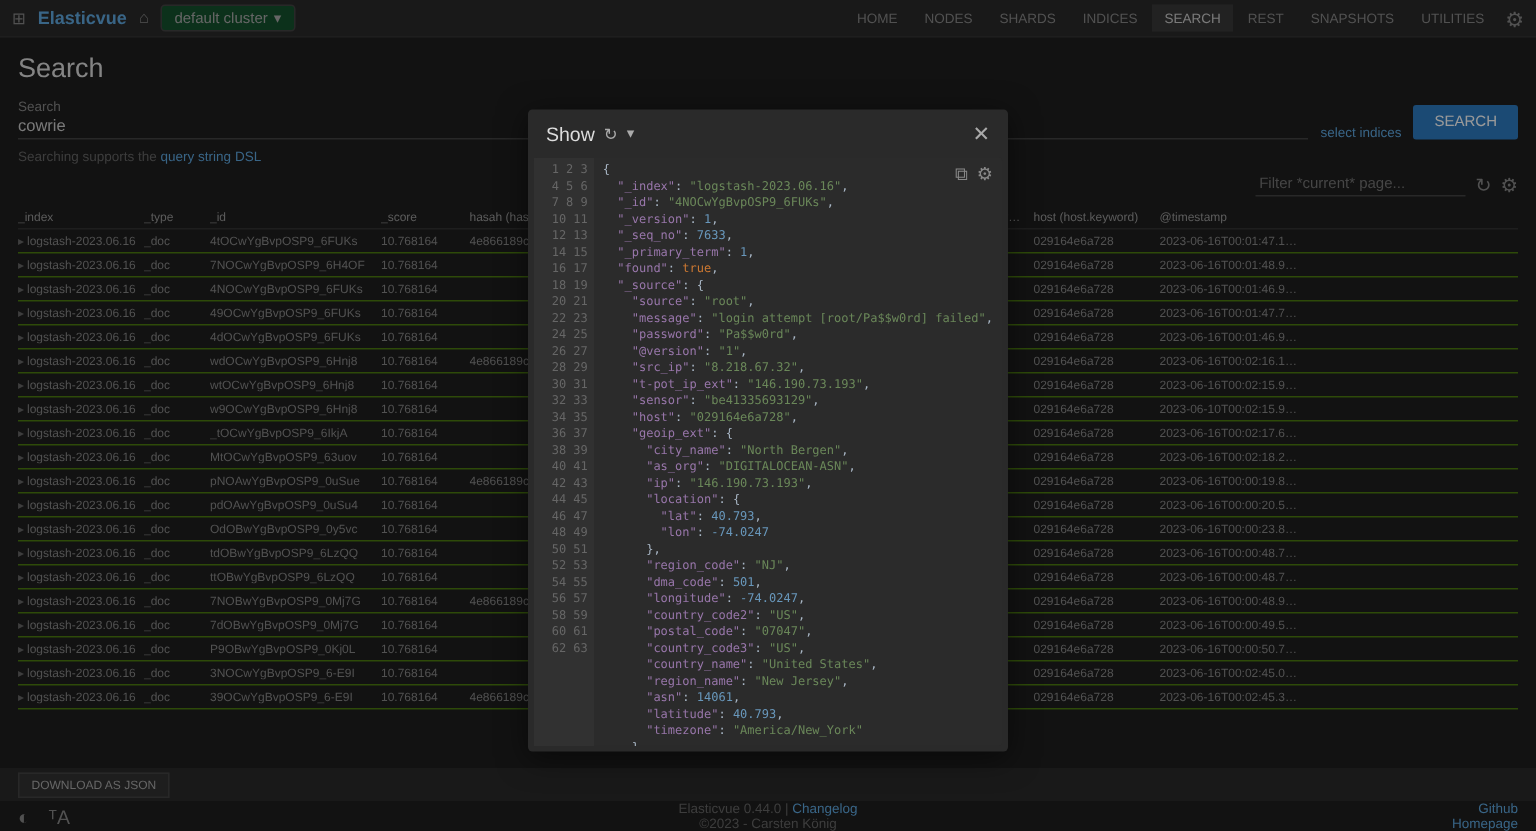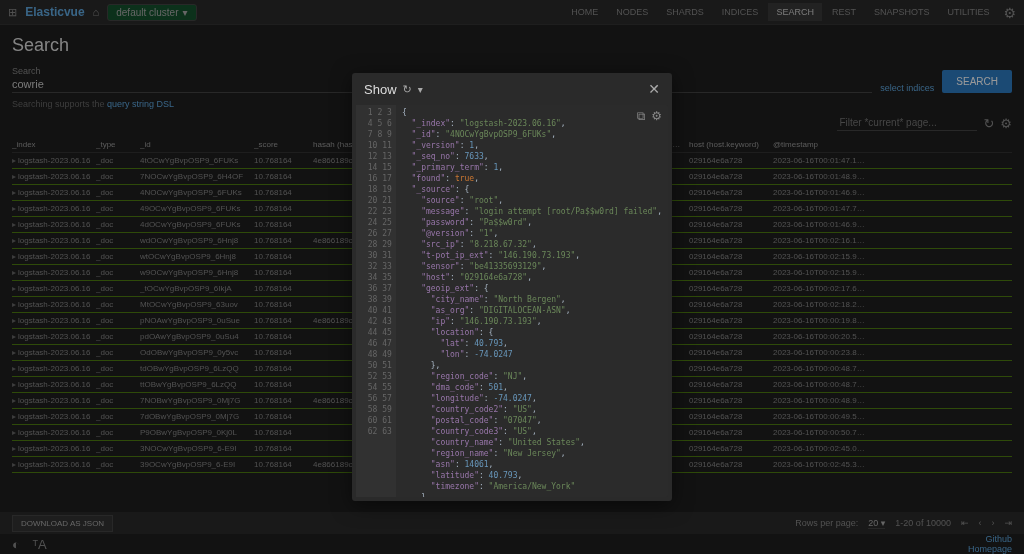--- a/index.html
+++ b/index.html
@@ -349,35 +349,30 @@
         <div class="cell"></div>
         <div class="cell">be41335693129</div>
         <div class="cell">029164e6a728</div>
         <div class="cell">2023-06-16T00:02:45.3442</div>
       </div>
     </div>
 </div>
 
 <div class="footer-bar">
   <button class="dl-btn">DOWNLOAD AS JSON</button>
-  <div class="pagination">
-    <span>Rows per page:</span>
-    <span class="pg-dd"><span>20</span> ▾</span>
-    <span>1-20 of 10000</span>
-    <span>⇤</span>
-    <span>‹</span>
-    <span>›</span>
-    <span>⇥</span>
-  </div>
 </div>
 
 <div class="bottom">
   <div>
     <span class="icon-btn">◐</span>
     <span class="icon-btn" style="margin-left:10px">ᵀA</span>
+  </div>
+  <div class="bottom-center">
+    <span>Elasticvue 0.44.0</span> | <a>Changelog</a><br>
+    <span>©2023 - Carsten König</span>
   </div>
   <div style="text-align:right">
     <a>Github</a><br>
     <a>Homepage</a>
   </div>
 </div>
 
 <div class="modal-overlay">
   <div class="modal">
     <div class="modal-head">

